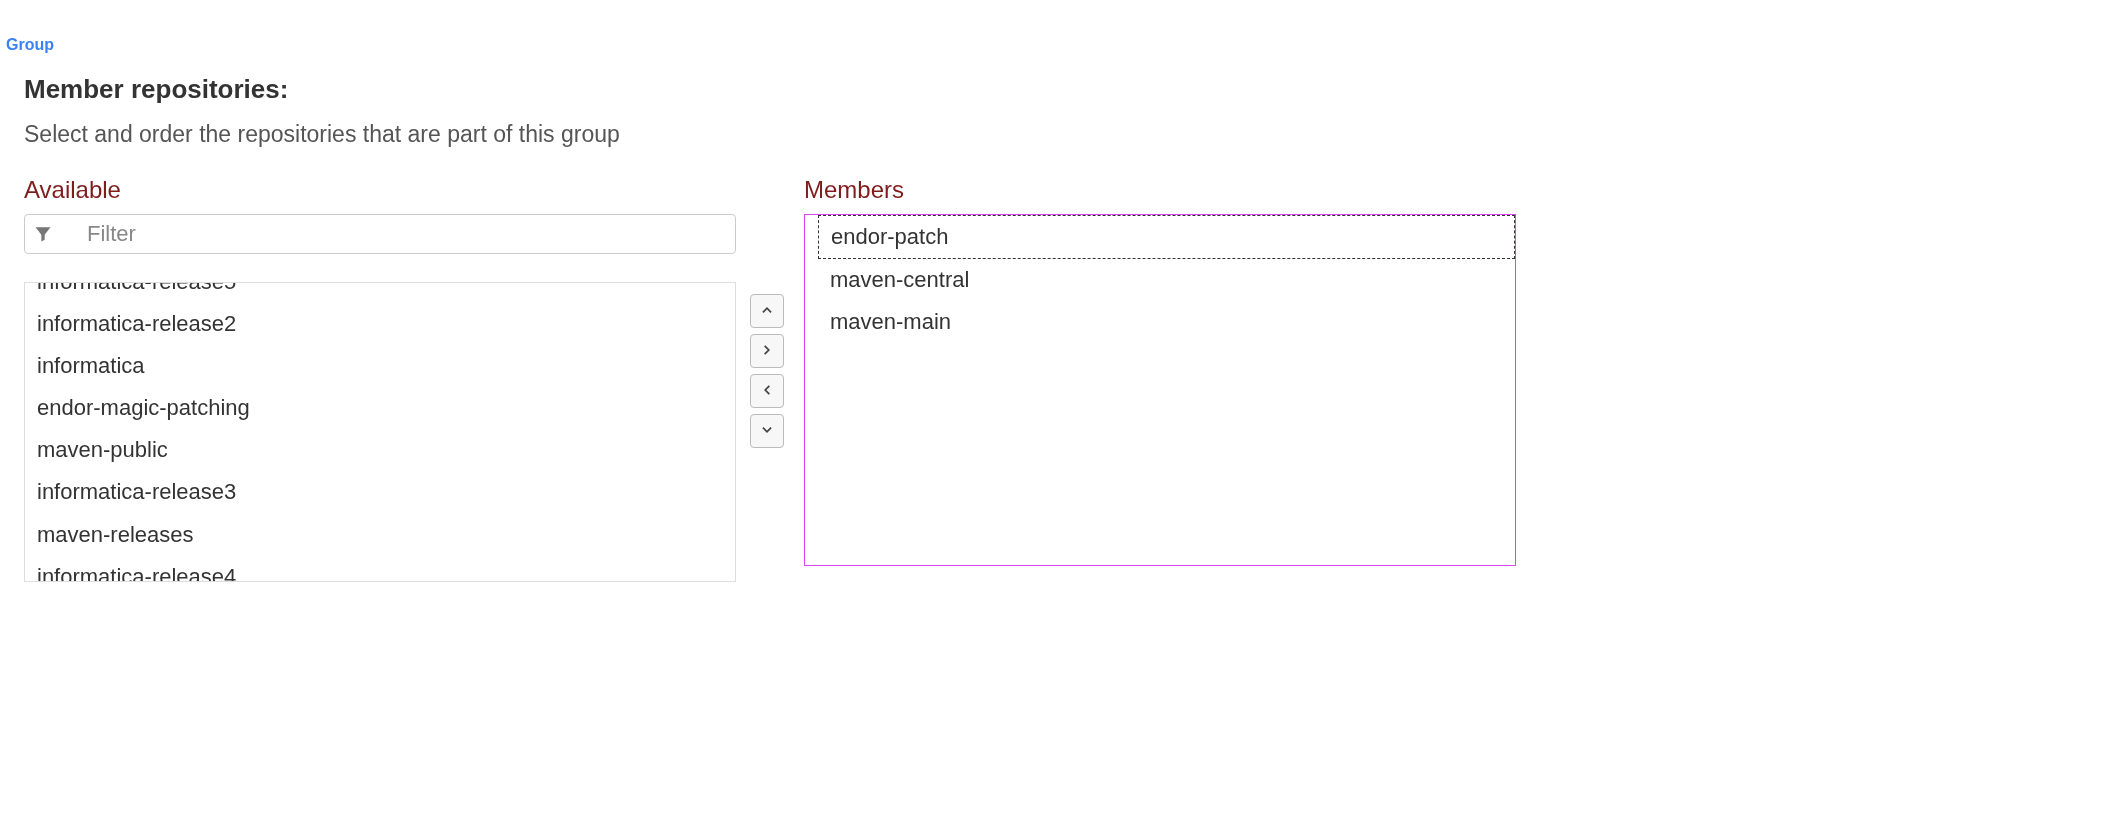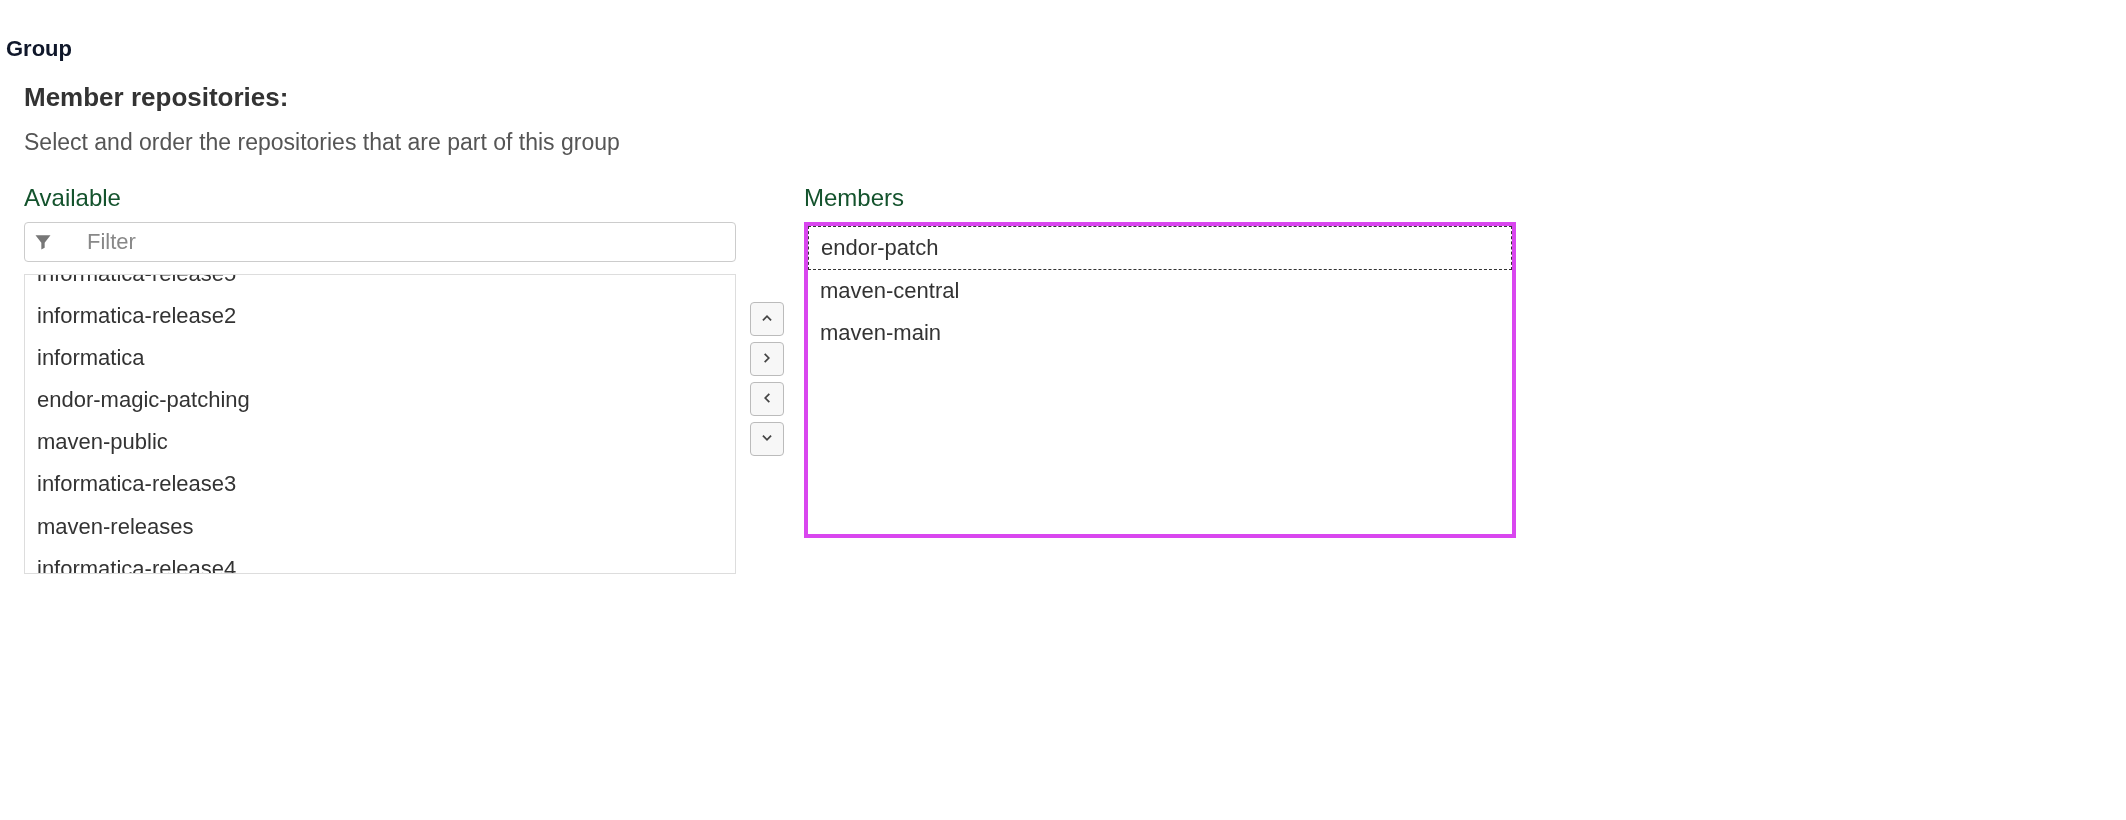--- a/index.html
+++ b/index.html
@@ -9,22 +9,22 @@
     }
     body {
       font-family: -apple-system, BlinkMacSystemFont, "Segoe UI", Helvetica, Arial, sans-serif;
       background: #fff;
       color: #333;
       padding: 0;
       width: 2126px;
     }
     .section-title {
       font-weight: 700;
-      font-size: 22px;
-      color: #0f172a;
+      font-size: 16px;
+      color: #3b82f6;
       padding: 36px 0 0 6px;
     }
     .content {
       padding: 20px 24px 0 24px;
     }
     .subheading {
       font-weight: 700;
       font-size: 26px;
       color: #333;
       margin-bottom: 16px;
@@ -39,21 +39,21 @@
       align-items: stretch;
       gap: 14px;
     }
     .col {
       display: flex;
       flex-direction: column;
       width: 712px;
     }
     .col-title {
       font-size: 24px;
-      color: #14532d;
+      color: #7f1d1d;
       margin-bottom: 10px;
       font-weight: 400;
     }
     .filter-wrap {
       display: flex;
       align-items: center;
       border: 1px solid #ccc;
       border-radius: 4px;
       height: 40px;
       padding: 0 8px;
@@ -80,39 +80,41 @@
       background: transparent;
     }
     .filter-input::placeholder {
       color: #888;
     }
     .listbox {
       border: 1px solid #ddd;
       height: 300px;
       overflow: hidden;
       position: relative;
+      margin-top: 16px;
     }
     .listbox-inner {
       position: relative;
     }
     .available-inner {
       margin-top: -22px;
     }
     .list-item {
       font-size: 22px;
       color: #333;
       padding: 4px 12px;
       line-height: 1.55;
       cursor: default;
       user-select: none;
     }
     .members-listbox {
-      border: 4px solid #d946ef;
-      height: 316px;
+      border: 1px solid #d946ef;
+      height: 352px;
       overflow: hidden;
+      padding-left: 13px;
     }
     .member-item {
       font-size: 22px;
       color: #333;
       padding: 4px 12px;
       line-height: 1.55;
       cursor: default;
       user-select: none;
     }
     .member-selected {

